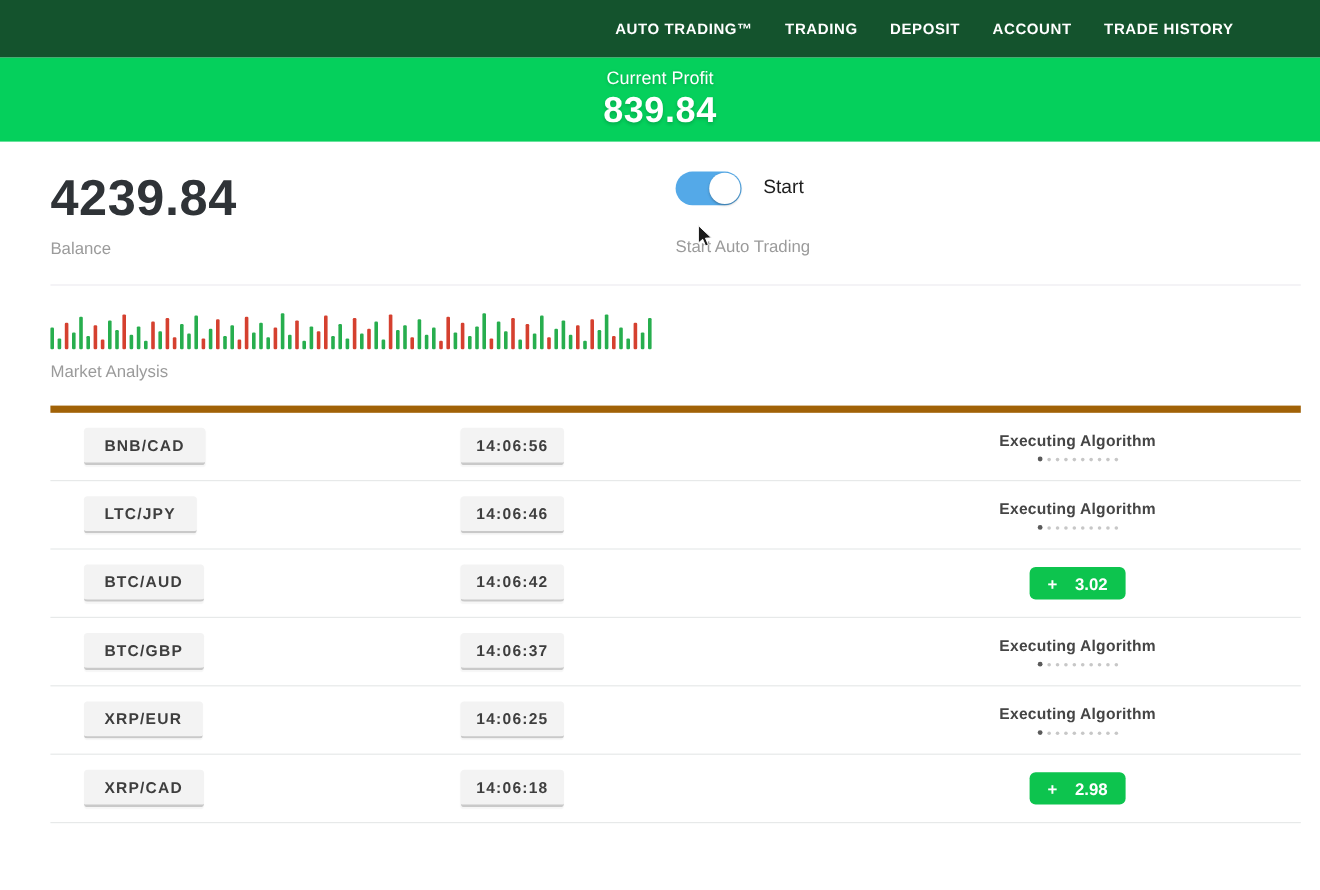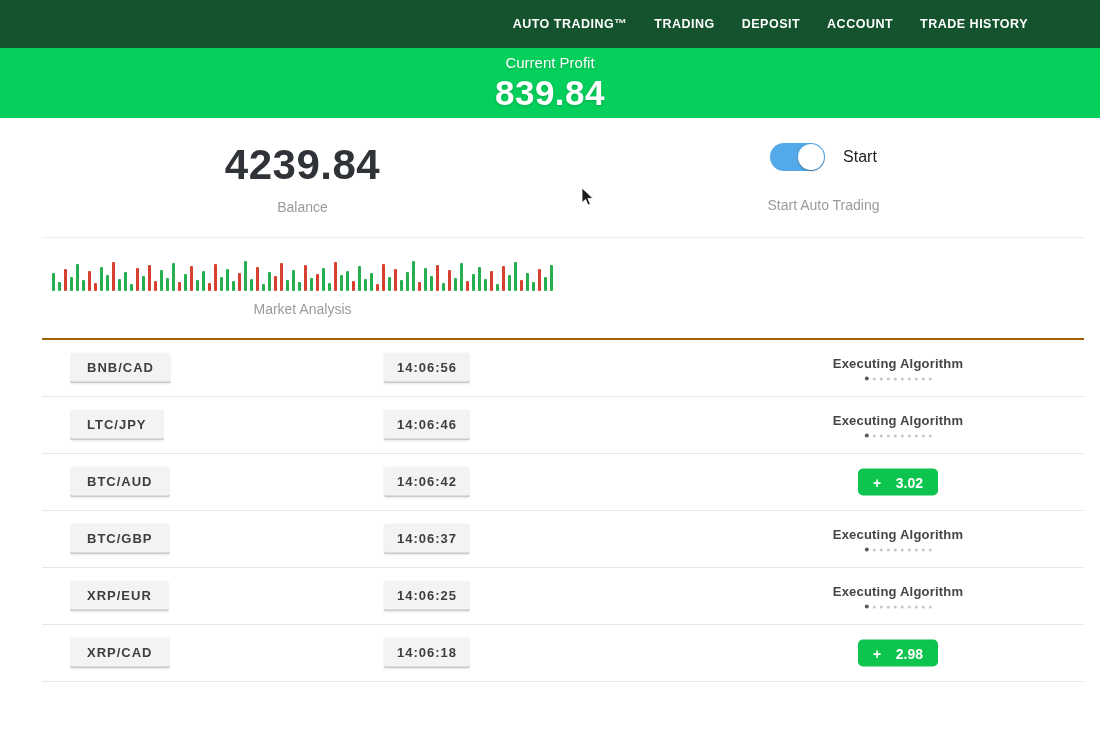--- a/index.html
+++ b/index.html
@@ -10,47 +10,47 @@
   .topnav { height:48px; background:#14532d; display:flex; align-items:center;
             justify-content:flex-end; padding-right:72px; gap:27px; }
   .nav-item { color:#ffffff; font-size:12.5px; font-weight:bold; letter-spacing:.5px;
               cursor:pointer; white-space:nowrap; }
 
   
   .banner { height:70px; background:#05d05c; color:#ffffff; display:flex;
             flex-direction:column; align-items:center; justify-content:center;
             text-shadow:0 1px 3px rgba(0,0,0,.18); }
   .banner-label { font-size:15px; margin-bottom:2px; }
-  .banner-value { font-size:35px; font-weight:bold; letter-spacing:.5px; }
+  .banner-value { font-size:30px; font-weight:bold; letter-spacing:.5px; }
 
   main { padding:0 16px 0 42px; }
   .stats-row { display:flex; }
   .stats-row .half { width:50%; display:flex; flex-direction:column;
-                     align-items:center; justify-content:center; }
+                     align-items:flex-start; justify-content:center; }
   .row1 { height:119px; }
   .row2 { height:101px; border-top:1px solid #edecf0; }
 
   .big-number { font-size:42px; font-weight:bold; color:#2f3337; letter-spacing:.5px; }
   .big-number.md { font-size:30px; }
   .caption { font-size:14px; color:#9b9b9b; margin-top:10px; }
 
   .toggle-line { display:flex; align-items:center; gap:18px; }
   .toggle { width:55px; height:28px; border-radius:14px; background:#54a9e8;
             position:relative; display:inline-block; cursor:pointer; }
   .knob { position:absolute; right:1px; top:1px; width:26px; height:26px;
           border-radius:50%; background:#ffffff; box-shadow:0 1px 2px rgba(0,0,0,.3); }
   .toggle-label { font-size:16px; font-weight:normal; color:#1e1e1e; }
 
   .mini-chart { display:flex; align-items:flex-end; gap:3px; height:32px; }
   .mini-chart .bar { width:3px; border-radius:1px; }
   .bar.green { background:#27ae4e; }
   .bar.red   { background:#d5402f; }
 
   
-  .trades { border-top:2px solid #a16207; }
+  .trades { border-top:6px solid #a16207; }
   .trade-row { position:relative; height:57px; border-bottom:1px solid #e7e9e9; }
   .chip { position:absolute; top:50%; background:#f3f3f3; border-radius:3px;
           border-bottom:2px solid #c9c9c9; font-weight:bold; font-size:13px;
           letter-spacing:1px; color:#3e3e3e; box-shadow:0 1px 1px rgba(0,0,0,.04);
           white-space:nowrap; }
   .chip.pair { left:28px; transform:translateY(-50%); padding:7px 17px; cursor:pointer; }
   .chip.time { left:385px; transform:translate(-50%,-50%); padding:7px 13px; }
   .status { position:absolute; left:856px; top:50%; transform:translate(-50%,-50%);
             text-align:center; }
   .exec-label { font-size:13px; font-weight:bold; color:#454545; letter-spacing:.2px; }

